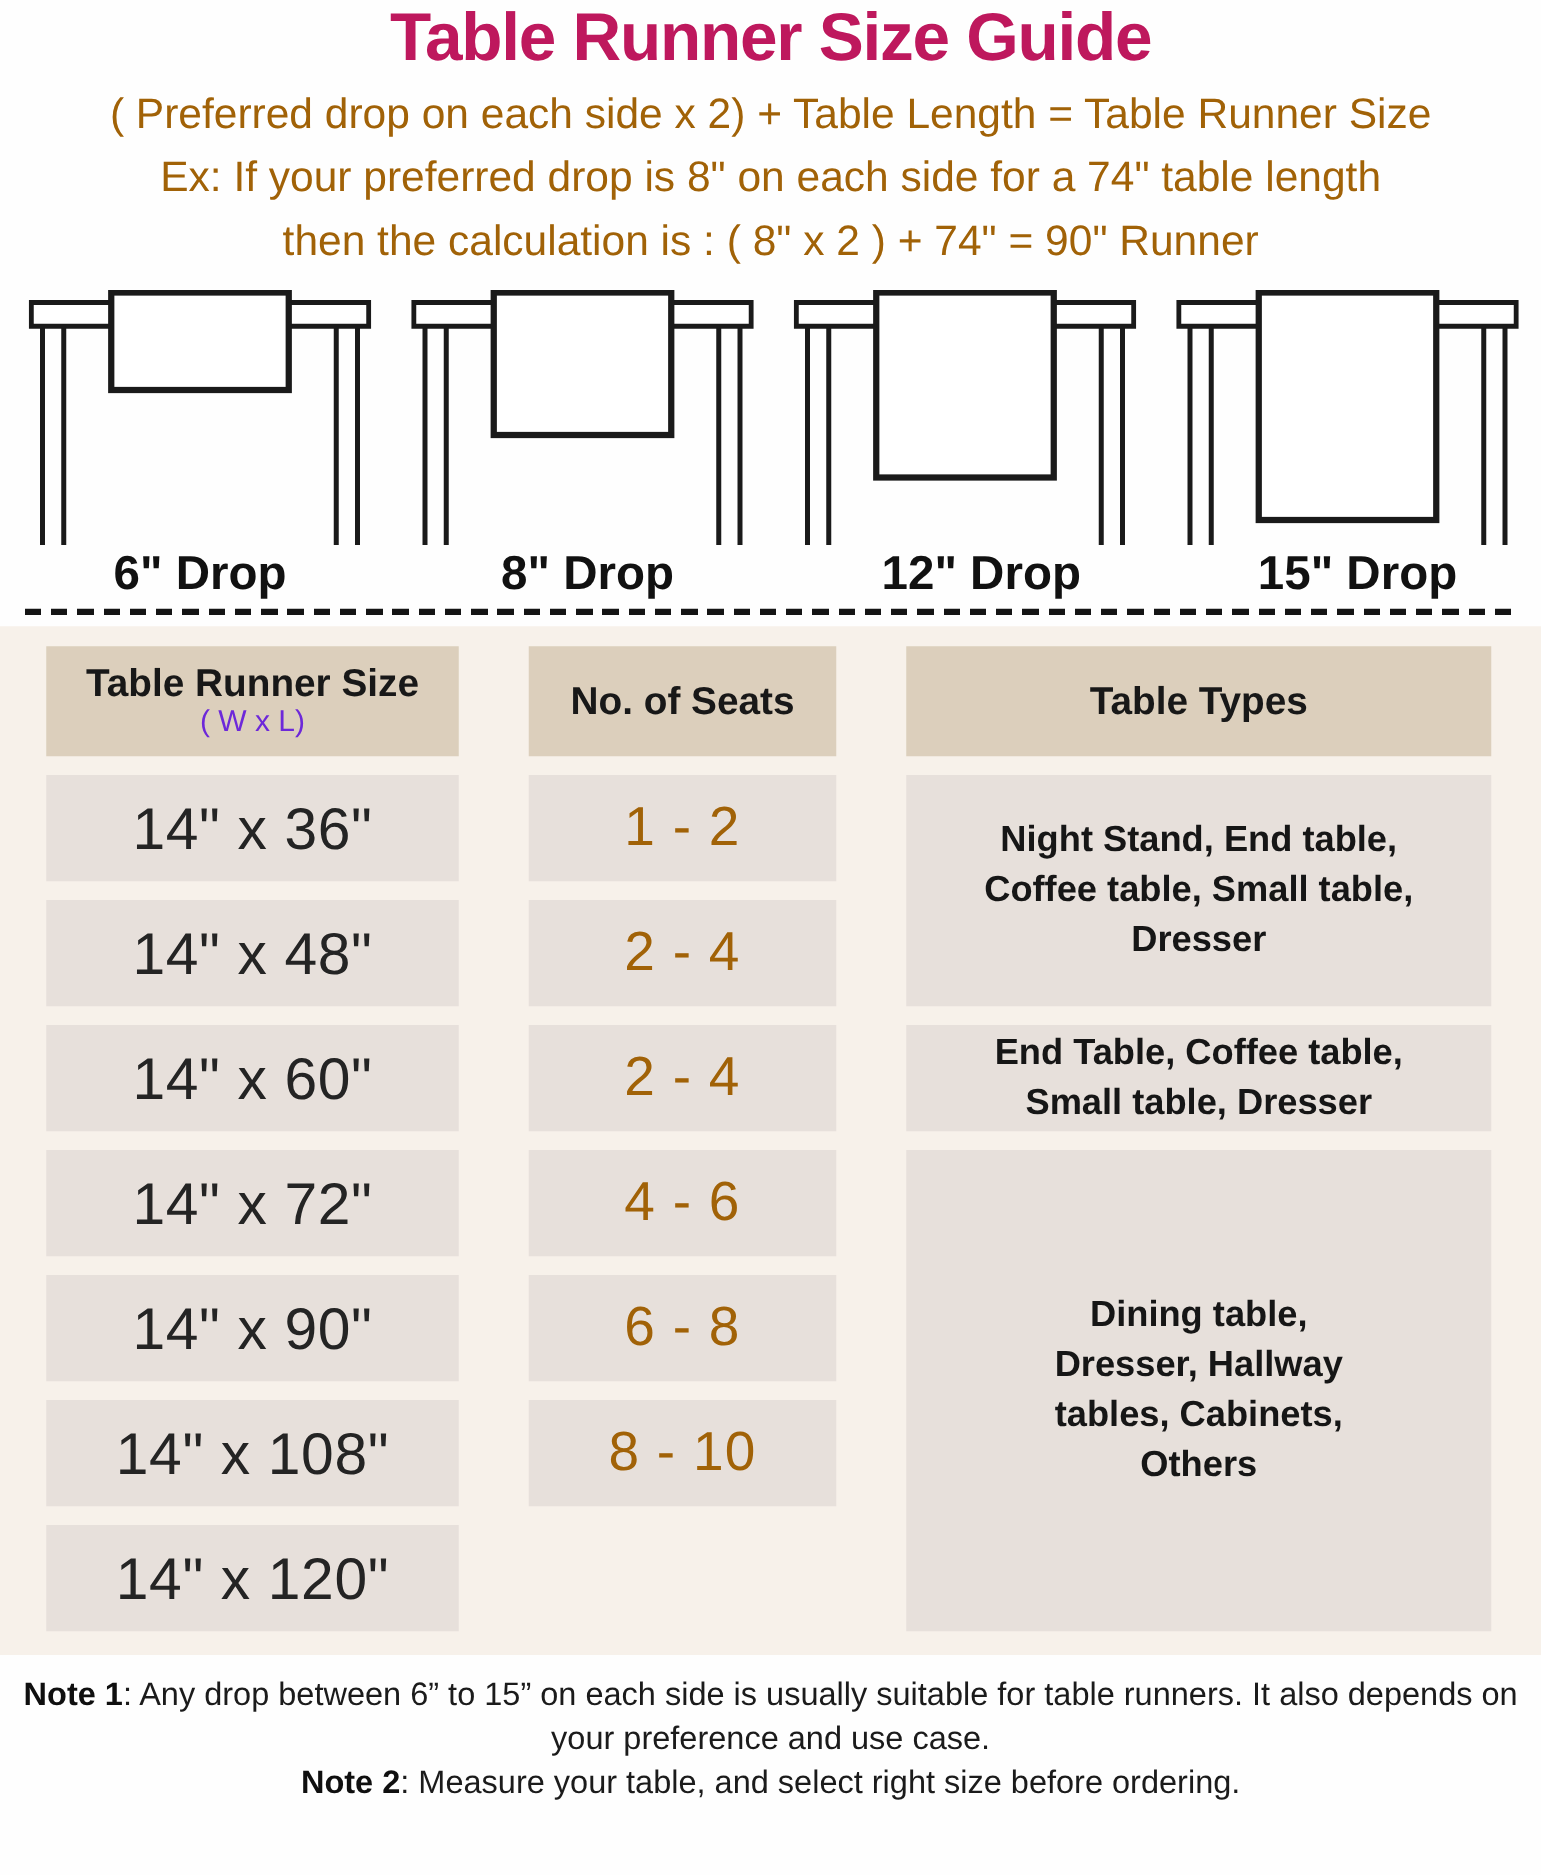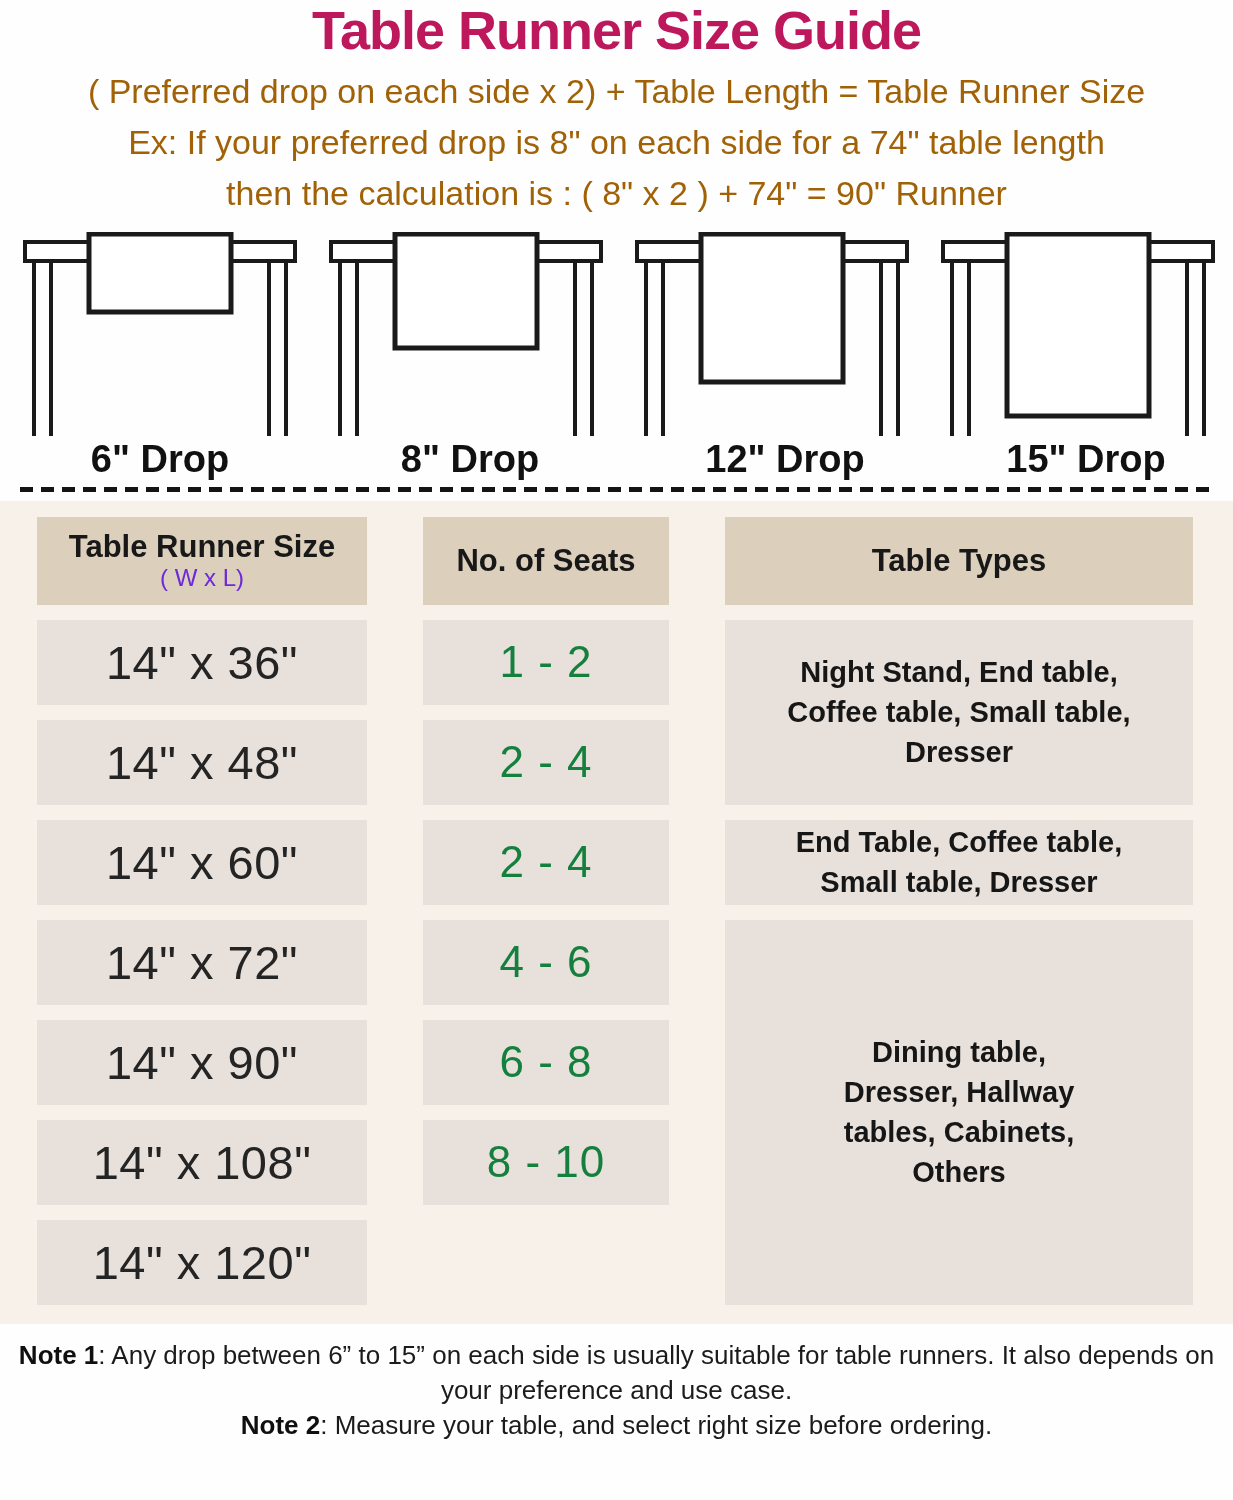--- a/index.html
+++ b/index.html
@@ -86,21 +86,21 @@
   .hcell .h-main { font-size:31px; font-weight:700; color:#181818; line-height:1.15; }
   .hcell .h-sub  { font-size:24px; font-weight:400; color:#6d28d9; line-height:1.2;text-align:right; }
   .cell {
     background:#e7e0db;
     display:flex;
     align-items:center;
     justify-content:center;
     text-align:center;
   }
   .cell.size-cell { font-size:47px; font-weight:400; color:#242424; letter-spacing:0.5px; }
-  .cell.seat-cell { font-size:44px; font-weight:400; color:#15803d; letter-spacing:1px;text-align:right; }
+  .cell.seat-cell { font-size:44px; font-weight:400; color:#a16207; letter-spacing:1px;text-align:right; }
   .cell.type-cell {
     font-size:29px;
     font-weight:700;
     color:#161616;
     line-height:1.38;
     padding:8px 30px;
   }
 
   
   .notes { margin-top:14px; text-align:center; padding:0 8px; }

